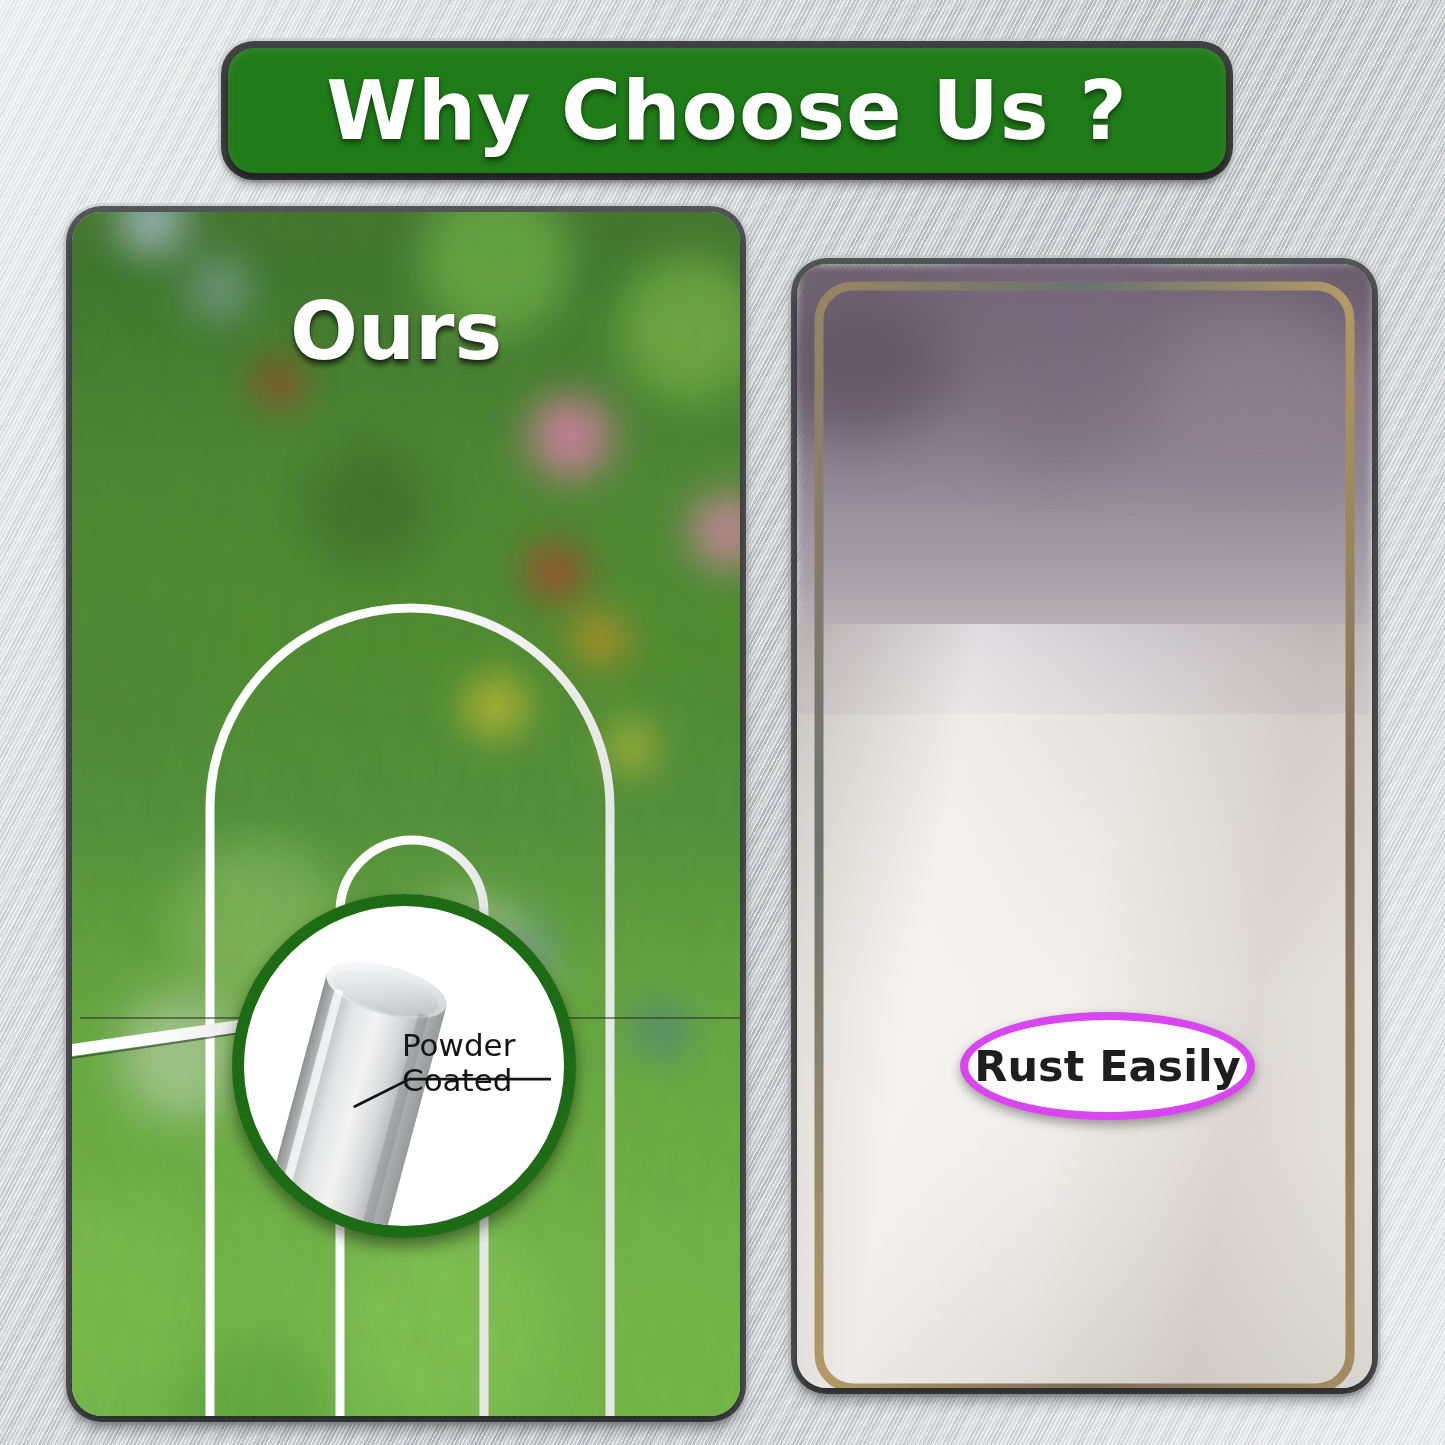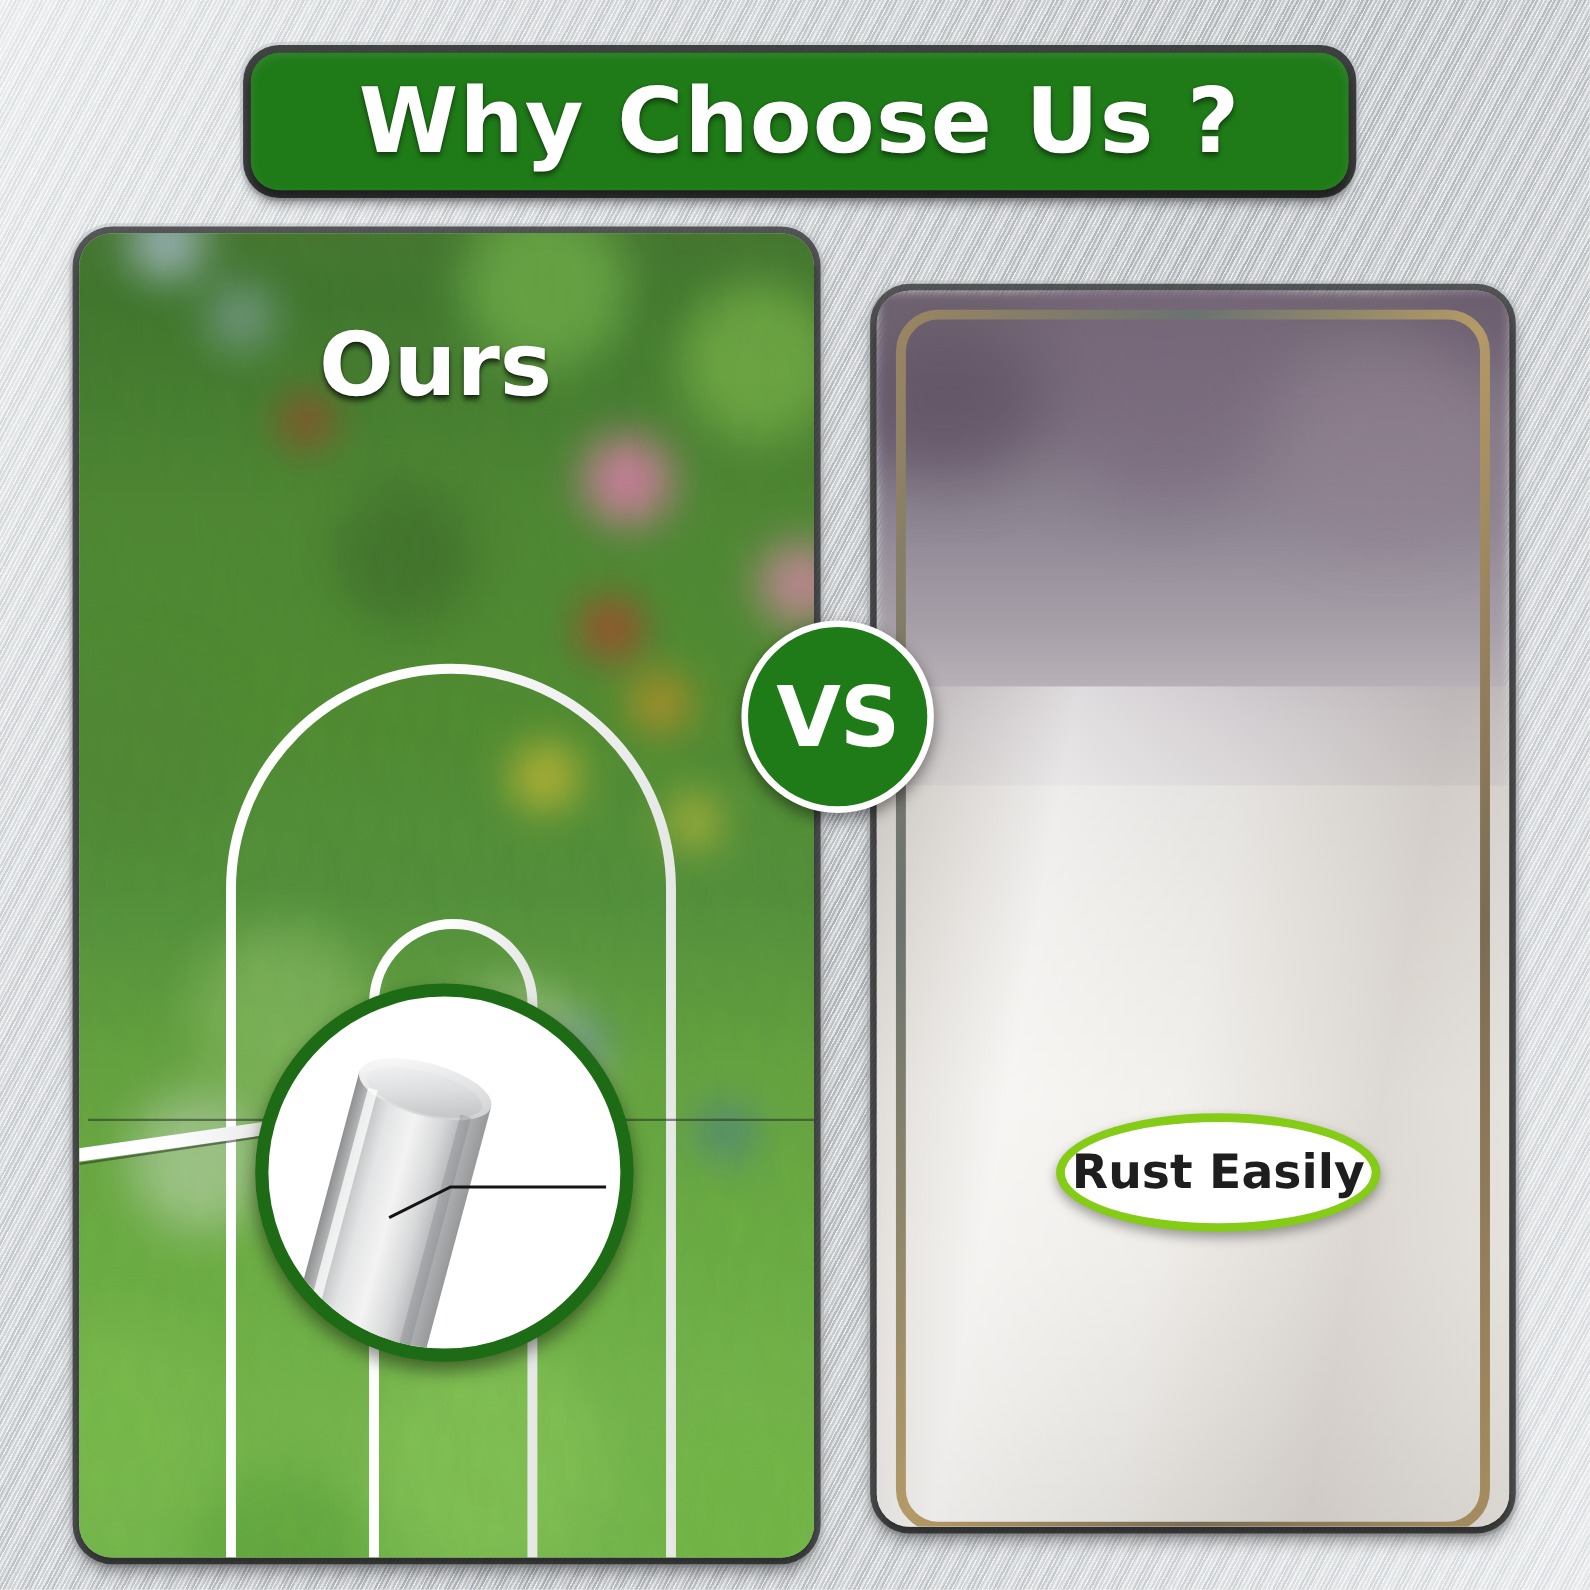--- a/index.html
+++ b/index.html
@@ -182,21 +182,21 @@
     position:absolute; right:12px; top:122px; width:150px;
     color:#141414; font-size:31px; font-weight:normal; line-height:1.12; text-align:left;
   }
   .pc-leader { position:absolute; left:0; top:0; width:100%; height:100%; pointer-events:none; }
 
   
   #rust-badge {
     position:absolute; left:960px; top:1012px; width:295px; height:108px;
     border-radius:50%;
     background:#ffffff;
-    border:8px solid #84cc16;
+    border:8px solid #d946ef;
     display:flex; align-items:center; justify-content:center;
     box-shadow:0 5px 11px rgba(0,0,0,0.35);
   }
   #rust-badge .rust-text {
     color:#1e1e1e; font-size:43px; font-weight:bold; line-height:1; white-space:nowrap;
   }
 </style>
 </head>
 <body>
 
@@ -303,23 +303,20 @@
       <g stroke="url(#rustH)" stroke-width="6">
         <line x1="24" y1="30" x2="553" y2="30"></line>
         <line x1="24" y1="330" x2="553" y2="330"></line>
         <line x1="24" y1="610" x2="553" y2="610"></line>
         <line x1="24" y1="1100" x2="553" y2="1100"></line>
       </g>
     </svg>
   </div>
 
 
-  <div id="vs-badge">
-    <span class="vs-text">VS</span>
-  </div>
 
   <div id="powder-callout">
 
     <svg class="rod" viewBox="0 0 260 320">
       <defs>
         <linearGradient id="rodBody" x1="0" y1="0" x2="1" y2="0">
           <stop offset="0" stop-color="#8e9092"></stop>
           <stop offset="0.10" stop-color="#b7b9ba"></stop>
           <stop offset="0.28" stop-color="#e3e4e5"></stop>
           <stop offset="0.48" stop-color="#f3f3f3"></stop>
@@ -344,19 +341,23 @@
         <ellipse cx="110" cy="63" rx="54" ry="19" fill="url(#rodTop)"></ellipse>
         <path d="M 64 72 L 64 296" stroke="rgba(255,255,255,0.75)" stroke-width="9" fill="none"></path>
         <path d="M 152 74 L 152 294" stroke="rgba(120,124,128,0.30)" stroke-width="10" fill="none"></path>
       </g>
     </svg>
 
     <svg class="pc-leader" viewBox="0 0 344 344">
       <path d="M 118 216 L 178 186 L 330 186" fill="none" stroke="#141414" stroke-width="3"></path>
     </svg>
 
+    <div class="pc-text">
+      <div>Powder</div>
+      <div>Coated</div>
+    </div>
   </div>
 
   <div id="rust-badge">
     <span class="rust-text">Rust Easily</span>
   </div>
 
 </div>
 
 </body></html>

